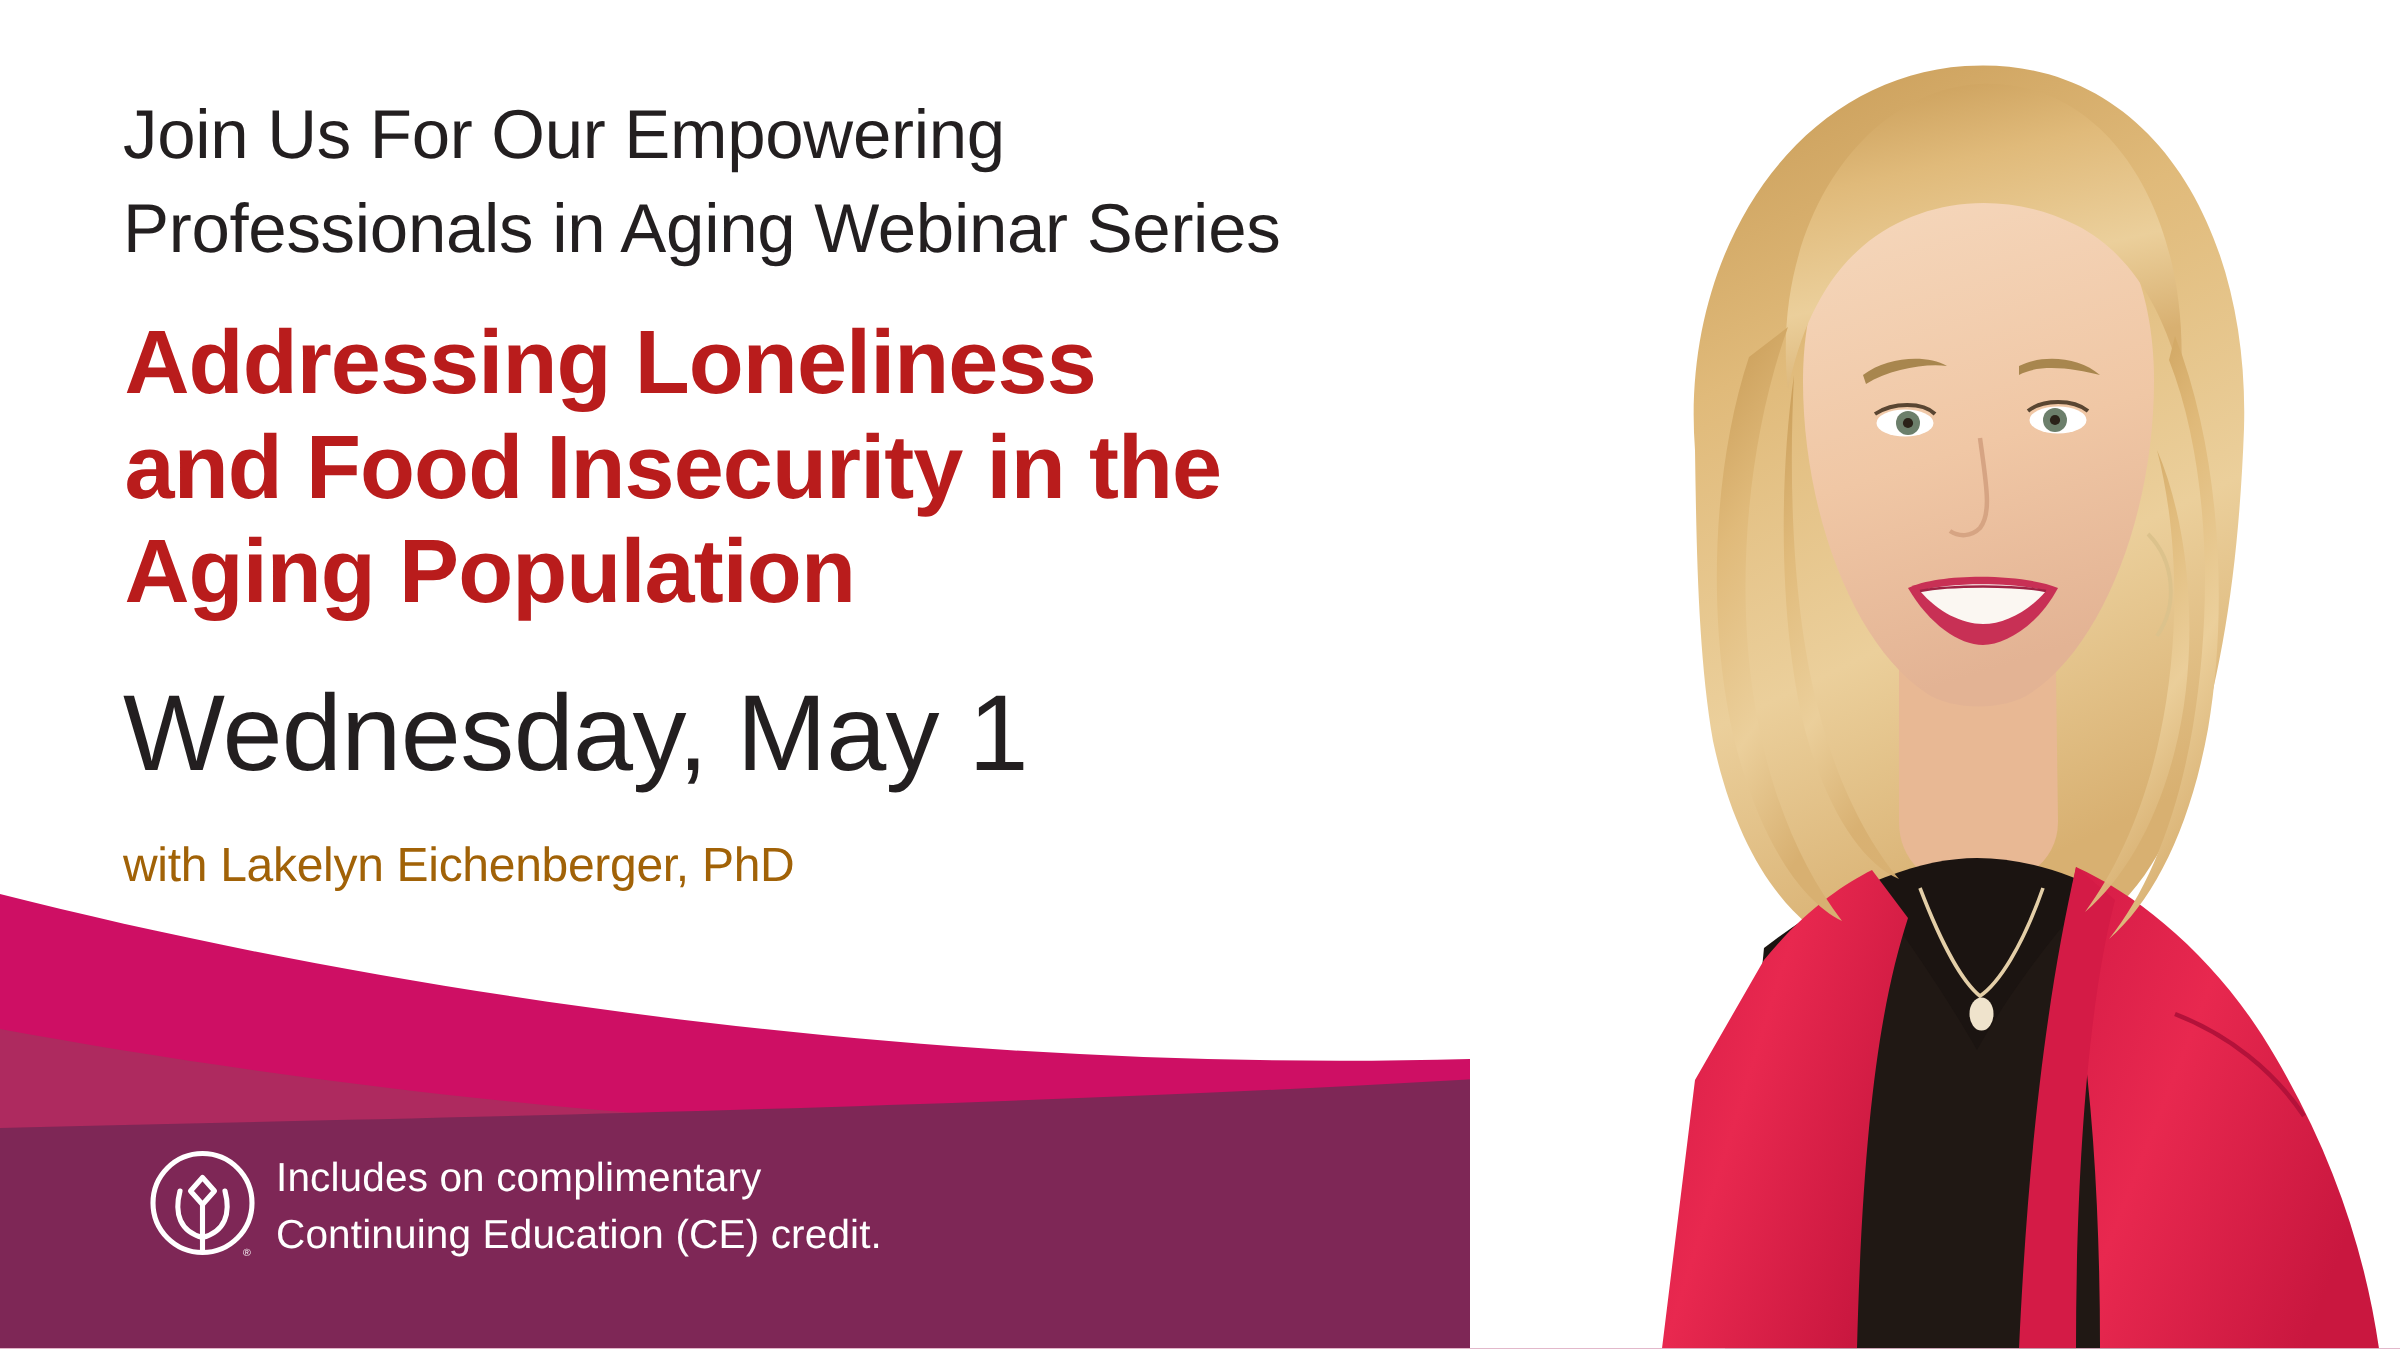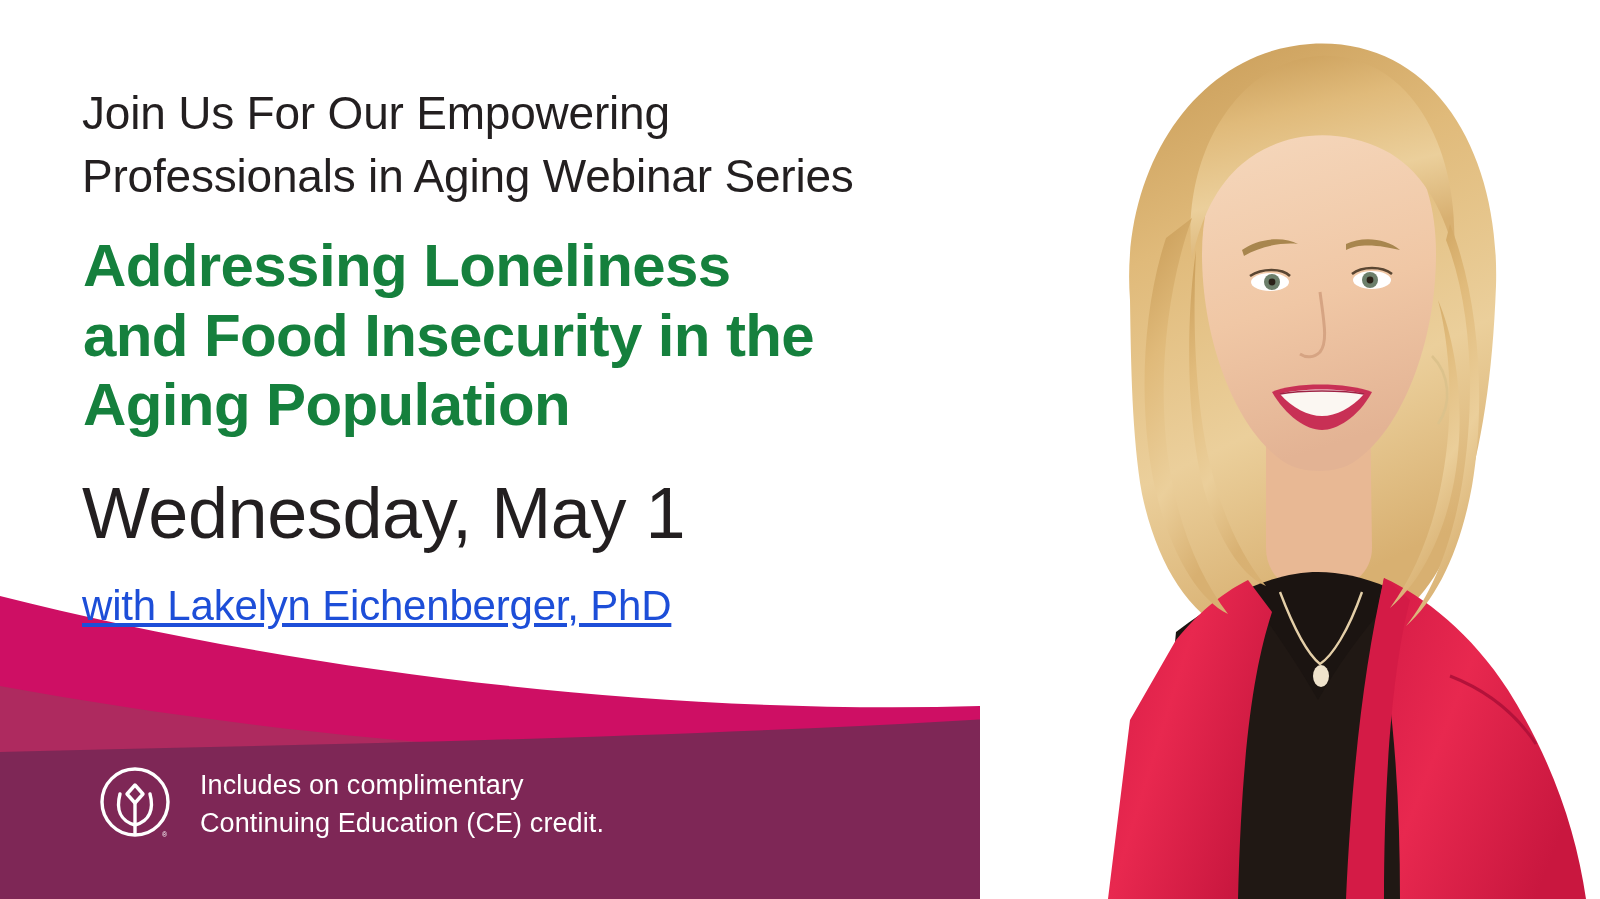--- a/index.html
+++ b/index.html
@@ -38,71 +38,69 @@
   }
   .photo-svg { display: block; width: 620px; height: 899px; }
 
   
   .text-col {
     position: absolute;
     left: 82px;
     top: 0;
     width: 900px;
     z-index: 4;
-    margin-top: 24px;
   }
 
   .intro {
     font-size: 46px;
     font-weight: 300;
     line-height: 1.38;
     color: #231f20;
     letter-spacing: -0.2px;
     padding-top: 58px;
     white-space: pre-line;
   }
 
   .headline {
     font-size: 60px;
     font-weight: 700;
     line-height: 1.16;
-    color: #15803d;
+    color: #b91c1c;
     letter-spacing: -0.6px;
     margin-top: 22px;
     margin-left: 1px;
     white-space: pre-line;
   }
 
   .date {
     font-size: 72px;
     font-weight: 300;
     line-height: 1.1;
     color: #231f20;
     letter-spacing: -0.4px;
     margin-top: 34px;
   }
 
   .presenter {
-    font-size: 42px;
+    font-size: 32px;
     font-weight: 400;
     line-height: 1.1;
-    color: #1d4ed8;
+    color: #a16207;
     letter-spacing: -0.2px;
     margin-top: 30px;
-    text-decoration: underline;
   }
 
   
   .footer {
     position: absolute;
     left: 96px;
     top: 765px;
     display: flex;
     align-items: center;
-    gap: 26px;
+    gap: 10px;
     z-index: 5;
   }
   .logo-mark { width: 78px; height: 78px; flex: 0 0 auto; position: relative; }
   .logo-mark svg { display: block; }
   .footer-text {
     font-size: 27px;
     font-weight: 400;
     line-height: 1.42;
     color: #ffffff;
     white-space: pre-line;

